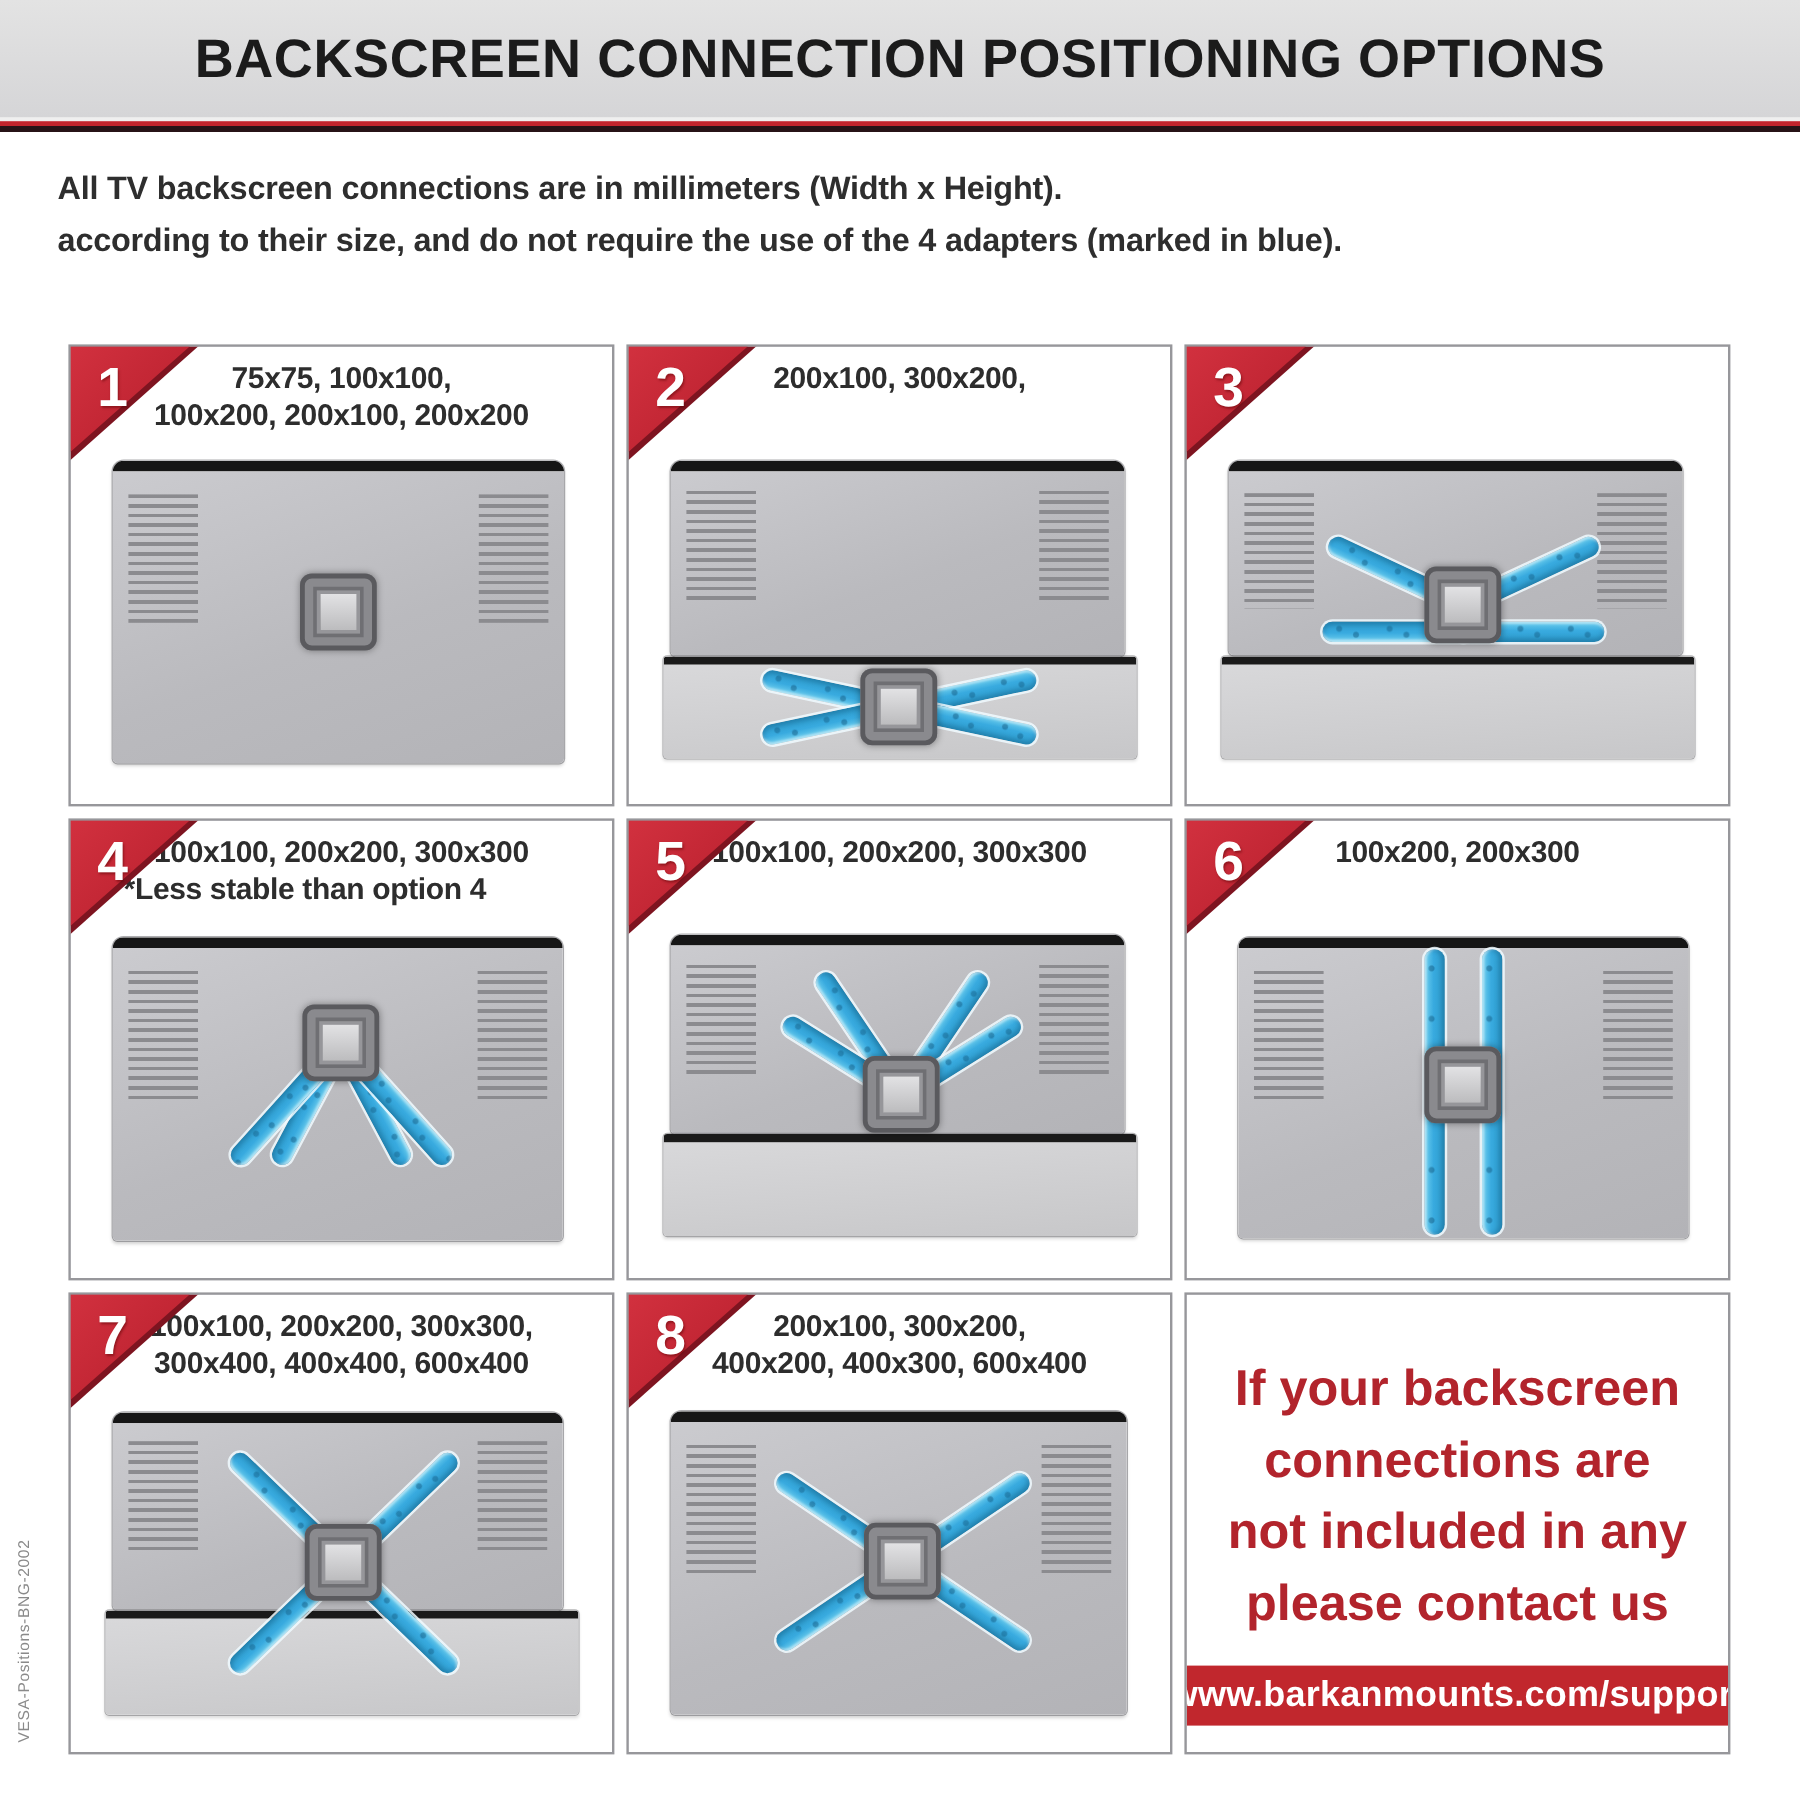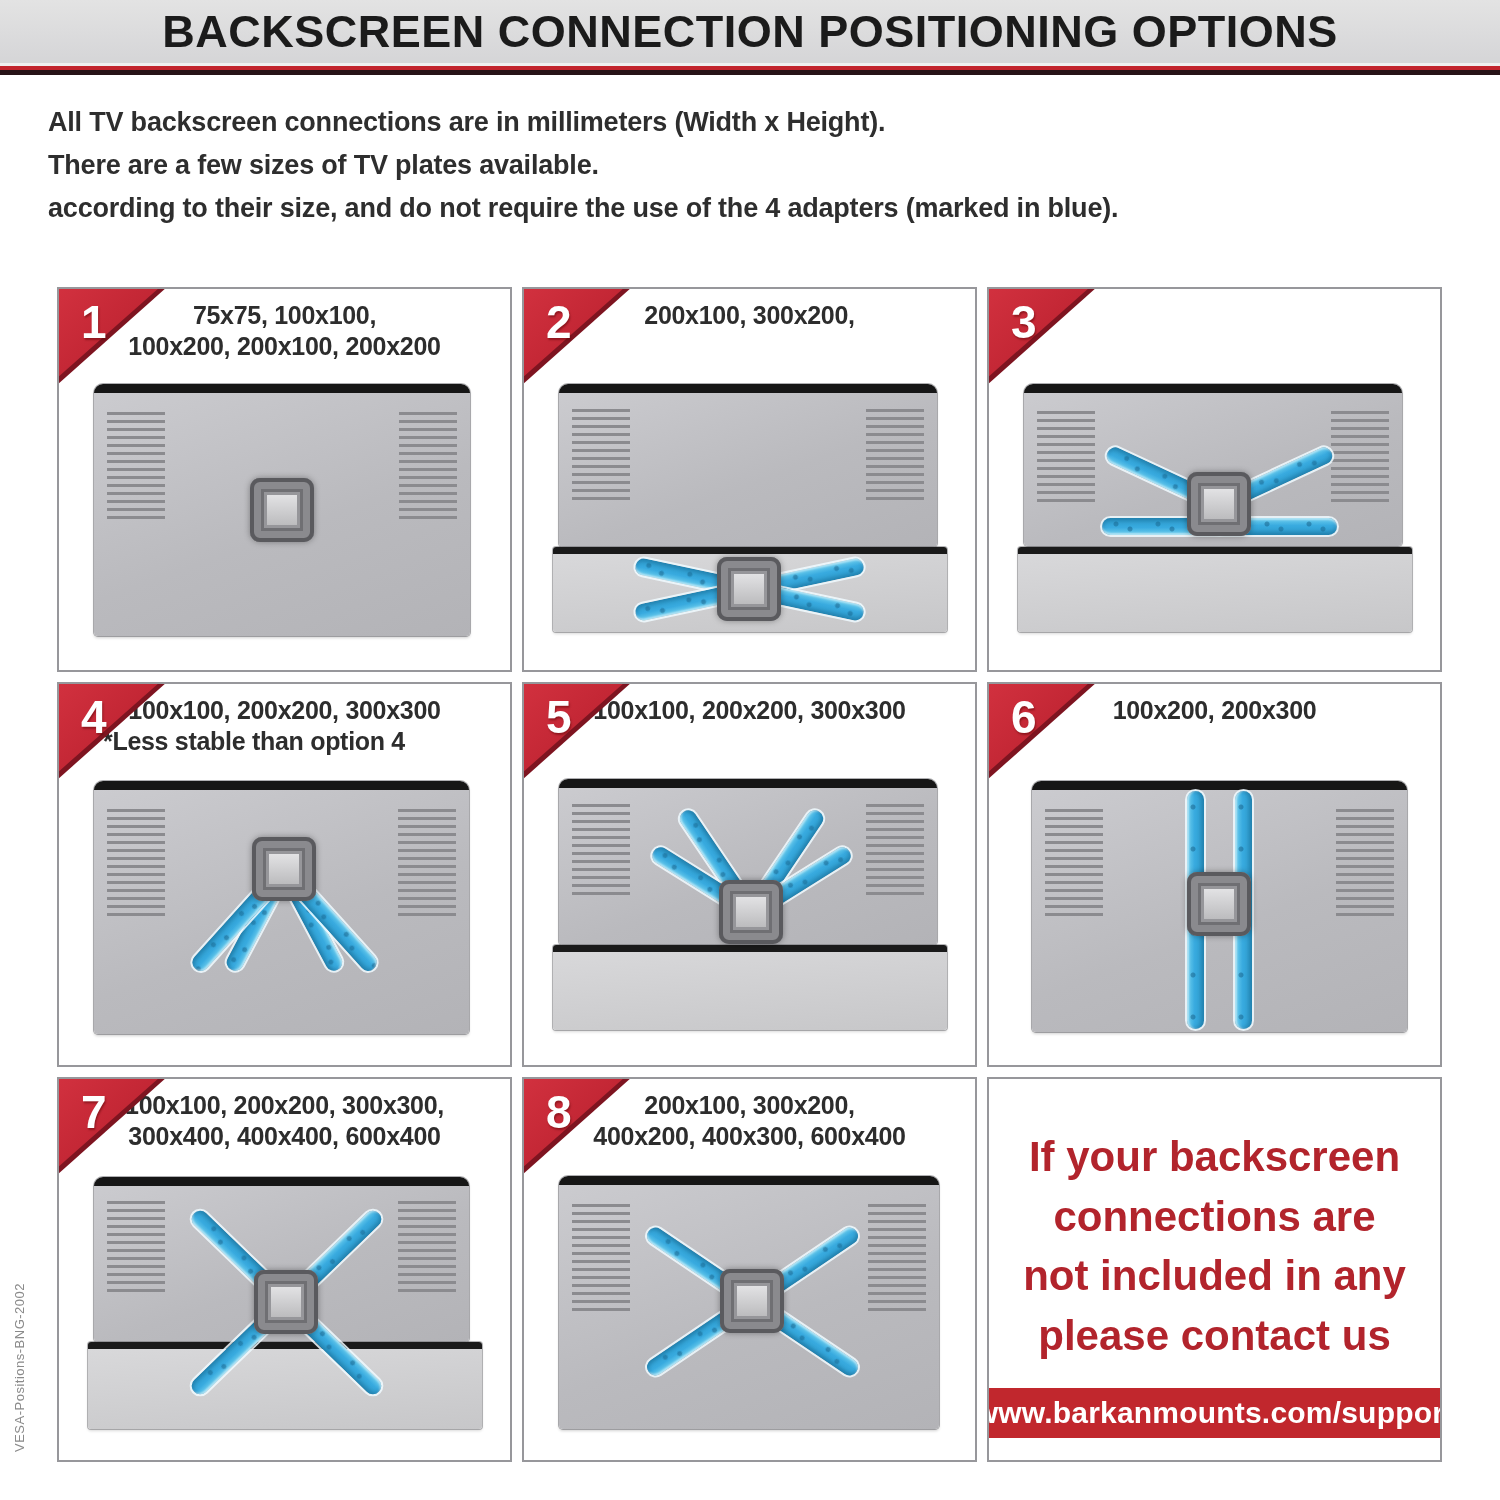--- a/index.html
+++ b/index.html
@@ -1,20 +1,20 @@
 <!DOCTYPE html>
 <html><head>
 <meta charset="utf-8">
 <style>
   html,body{margin:0;padding:0;background:#ffffff;}
   body{width:1500px;height:1500px;position:relative;overflow:hidden;
        font-family:"Liberation Sans",sans-serif;-webkit-font-smoothing:antialiased;}
 
   
-  .header-band{height:63px;background:linear-gradient(#e3e3e3,#d5d5d7);
+  .header-band{height:98px;background:linear-gradient(#e3e3e3,#d5d5d7);
     display:flex;align-items:center;justify-content:center;}
   .header-band h1{margin:0;font-size:45px;font-weight:700;color:#1b1b1b;letter-spacing:0.5px;}
   .rule-gap{height:3px;background:#efefef;}
   .rule-red{height:4px;background:#c2242d;}
   .rule-dark{height:5px;background:#271317;}
 
   
   .intro{margin:26px 40px 0 48px;font-size:27px;font-weight:700;color:#2e2e2e;
          line-height:1.6;letter-spacing:-0.2px;}
 
@@ -91,21 +91,20 @@
 
 <div class="header-band">
   <h1>BACKSCREEN CONNECTION POSITIONING OPTIONS</h1>
 </div>
 <div class="rule-gap"></div>
 <div class="rule-red"></div>
 <div class="rule-dark"></div>
 
 <div class="intro">
   <div>All TV backscreen connections are in millimeters (Width x Height).</div>
-  <div>There are a few sizes of TV plates available.</div>
   <div>according to their size, and do not require the use of the 4 adapters (marked in blue).</div>
 </div>
 
 <div class="grid">
 
   <section class="panel p1">
     <div class="corner">
       <div class="tri-dark"></div>
       <div class="tri-red"></div>
       <span class="num">1</span>

